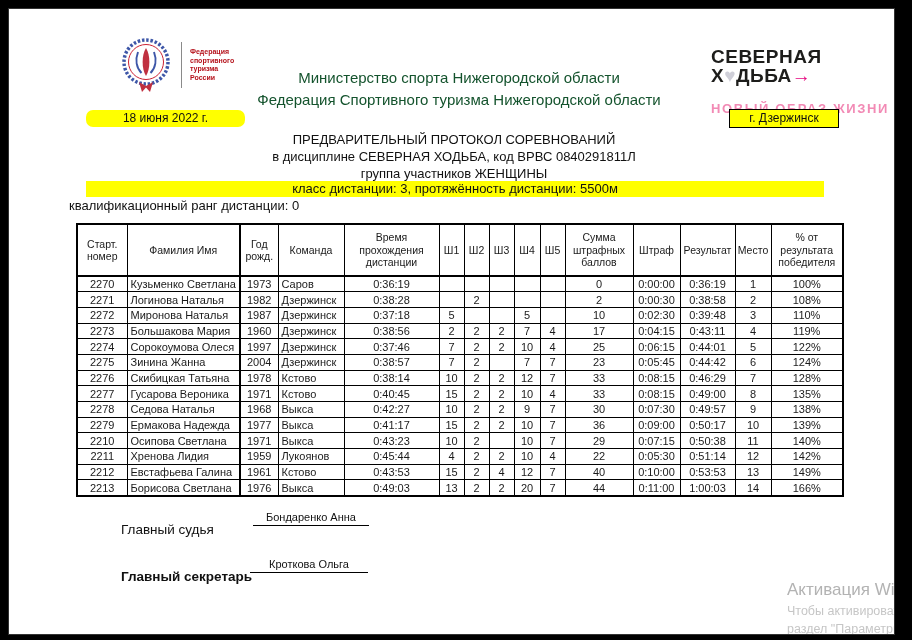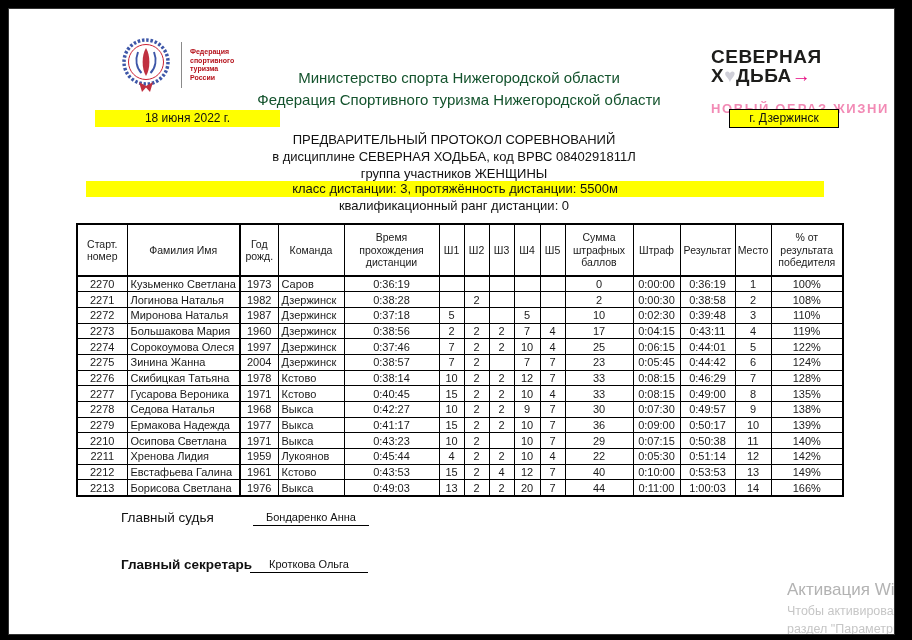--- a/index.html
+++ b/index.html
@@ -23,46 +23,46 @@
   .emblem-divider { width:1px; height:46px; background:#8a8a8a; }
   .org-name { font-size:7px; line-height:8.5px; font-weight:bold; color:#b5121b; }
   .ministry { position:absolute; left:150px; top:58px; width:600px; text-align:center;
               font-size:15px; line-height:22px; color:#14532d; }
   .nw-logo { position:absolute; left:702px; top:38px; width:140px; }
   .nw-line { font-size:19px; line-height:19px; font-weight:800; color:#1d1d1b; letter-spacing:.5px; white-space:nowrap; }
   .nw-heart { color:#cfcfd8; }
   .nw-arrow { color:#e5007d; }
   .nw-tagline { margin-top:16px; font-size:13px; font-weight:bold; letter-spacing:1.6px; color:#f28ab5; white-space:nowrap; }
   .badge { position:absolute; background:#ffff00; text-align:center; font-size:12px; color:#111; }
-  .badge-date { left:86px; top:101px; width:185px; height:17px; line-height:17px; }
+  .badge-date { left:77px; top:101px; width:159px; height:17px; line-height:17px;border-radius:7px; }
   .badge-city { left:720px; top:100px; width:110px; height:19px; line-height:17px; border:1px solid #000; }
   
   .title-block { position:absolute; left:60px; top:122px; width:770px; text-align:center; color:#111; }
   .title-line { font-size:13px; line-height:17px; }
   .distance-strip { position:absolute; left:77px; top:172px; width:738px; height:16px;
                     background:#ffff00; text-align:center; font-size:13px; line-height:16px; color:#111; }
-  .rank-line { position:absolute; left:60px; top:189px; width:770px; text-align:center; font-size:13px; color:#111; }
+  .rank-line { position:absolute; left:60px; top:189px; width:770px; font-size:13px; color:#111; }
   
   table.results { position:absolute; left:67px; top:214px; border-collapse:collapse; table-layout:fixed; background:#fff; }
   table.results { border:2px solid #000; }
   table.results th, table.results td { border:1px solid #000; color:#1a1a1a; }
   table.results th {
     height:52px; font-size:10.5px; line-height:12.5px; font-weight:normal;
     text-align:center; vertical-align:middle; padding:1px 2px;
   }
   table.results th { border-bottom:2px solid #000; }
   table.results td {
     height:15.7px; font-size:11px; line-height:14px;
     text-align:center; vertical-align:middle; padding:0 3px;
     white-space:nowrap; overflow:hidden;
   }
   table.results .left { text-align:left; }
   table.results .tr-thick { border-right-width:2px; }
   
-  .sign-label { position:absolute; font-size:13.5px; color:#111; }
+  .sign-label { position:absolute; font-size:13.5px; color:#111;margin-top:12px; }
   .sign-name  { position:absolute; height:16px; border-bottom:1px solid #000;
                 text-align:center; font-size:11px; line-height:15px; color:#111; }
   
   .wm { position:absolute; left:778px; color:#bdbdbd; white-space:nowrap; }
   .wm-title { top:571px; font-size:17px; color:#b3b3b3; }
   .wm-l2 { top:595px; font-size:12.5px; color:#c6c6c6; }
   .wm-l3 { top:613px; font-size:12.5px; color:#c6c6c6; }
 </style>
 </head>
 <body>

